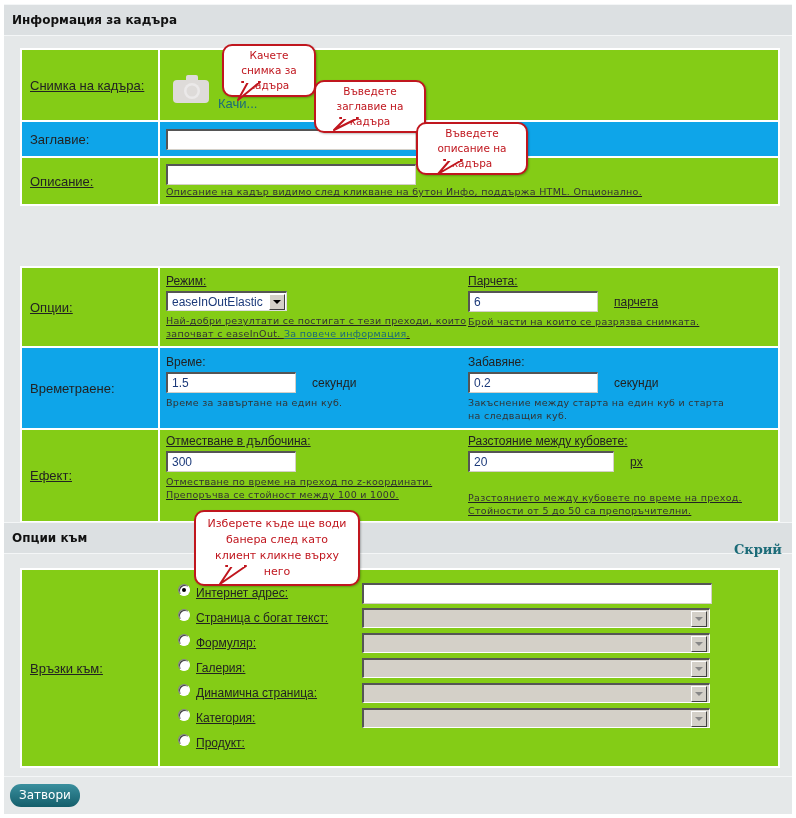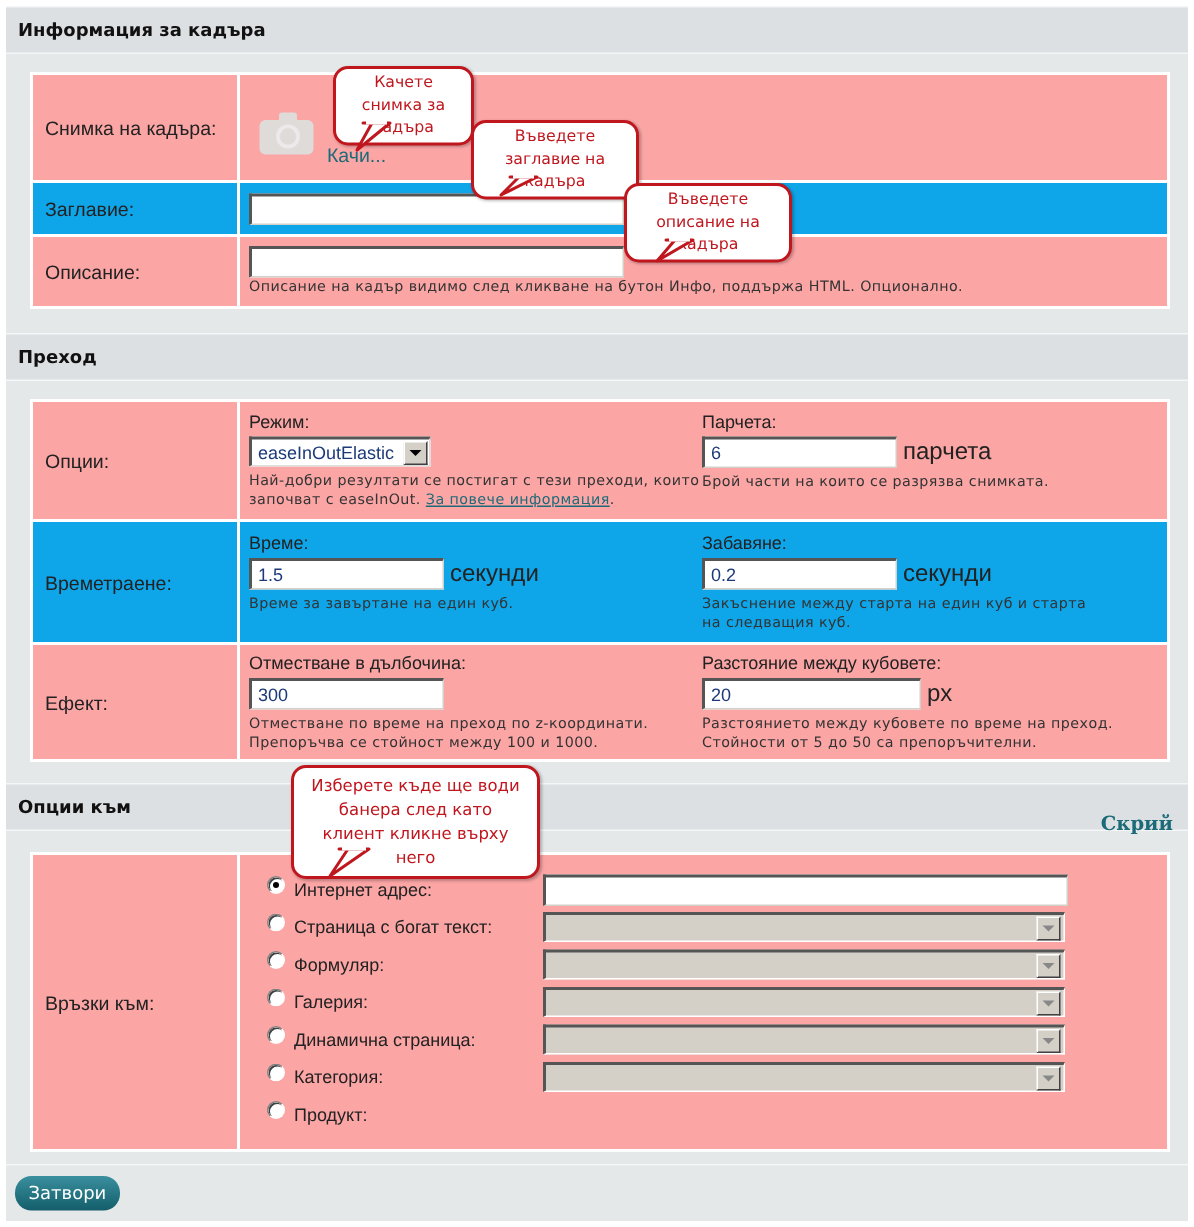--- a/index.html
+++ b/index.html
@@ -38,35 +38,35 @@
       border-collapse: collapse;
     }
     table.form td {
       border: 2px solid #ffffff;
       vertical-align: middle;
     }
     table.form td.label {
       width: 138px; padding-left: 8px; font-size: 13px; color: #222;
     }
     table.form td.content { padding: 4px 6px; }
-    tr.grey td { background: #fca5a5; }
+    tr.grey td { background: #84cc16; text-decoration: underline; }
     tr.white td { background: #0ea5e9; }
     .txt {
       height: 21px;
       border-top: 2px solid #555; border-left: 2px solid #555;
       border-right: 1px solid #d4d0c8; border-bottom: 1px solid #d4d0c8;
       background: #fff; font-family: "Liberation Sans", sans-serif; font-size: 12px;
       color: #1c3a7a; padding: 1px 4px;
     }
     .hint {
       font-family: "DejaVu Sans", sans-serif; font-size: 9.5px;
       color: #333; letter-spacing: 0.3px; line-height: 13px;
     }
     .small-label { font-size: 12px; color: #222; margin-bottom: 3px; }
-    .unit { font-size: 16px; color: #222; margin-left: 4px; }
+    .unit { font-size: 12px; color: #222; margin-left: 16px; }
     .cols { display: flex; }
     .col { width: 302px; }
     .link { color: #1b6b78; text-decoration: underline; cursor: pointer; }
     .select-box {
       display: inline-flex; align-items: center;
       height: 20px; border-top: 2px solid #555; border-left: 2px solid #555;
       border-right: 1px solid #ddd; border-bottom: 1px solid #ddd; background: #fff;
       font-size: 12px; color: #1c3a7a;
     }
     .select-box .val { padding: 0 6px 0 4px; }
@@ -145,23 +145,20 @@
     </table>
 
   <svg class="camera" width="38" height="30" viewBox="0 0 38 30">
     <rect x="1" y="6" width="36" height="23" rx="4" fill="#dedbd9"></rect>
     <rect x="14" y="1" width="12" height="7" rx="2" fill="#dedbd9"></rect>
     <circle cx="20" cy="17" r="8" fill="#ebe9e9"></circle>
     <circle cx="20" cy="17" r="5.5" fill="#dedbd9"></circle>
   </svg>
   <span class="upload-link" style="left:214px; top:92px;">Качи...</span>
 
-  <div class="section-header" style="top:218px;">
-    <span class="title">Преход</span>
-  </div>
 
   <table class="form" style="top:262px;">
     <tbody>
         <tr class="grey" style="height:80px;">
       <td class="label">Опции:</td>
       <td class="content">
         <div class="cols">
           <div class="col">
             <div class="small-label">Режим:</div>
             <div class="select-box">
@@ -202,21 +199,21 @@
       <td class="content">
         <div class="cols">
           <div class="col">
             <div class="small-label">Отместване в дълбочина:</div>
             <input class="txt" style="width: 130px;" type="text" value="300">
             <div class="hint" style="margin-top:3px; width:270px;">Отместване по време на преход по z-координати. Препоръчва се стойност между 100 и 1000.</div>
           </div>
           <div class="col">
             <div class="small-label">Разстояние между кубовете:</div>
             <input class="txt" style="width: 146px;" type="text" value="20"><span class="unit">px</span>
-            <div class="hint" style="margin-top:3px; width:280px;">Разстоянието между кубовете по време на преход. Стойности от 5 до 50 са препоръчителни.</div>
+            <div class="hint" style="margin-top:19px; width:280px;">Разстоянието между кубовете по време на преход. Стойности от 5 до 50 са препоръчителни.</div>
           </div>
         </div>
       </td>
     </tr>
   </tbody>
     </table>
 
   <div class="section-header" style="top:518px;">
     <span class="title">Опции към</span>
     <span class="hide-link">Скрий</span>

